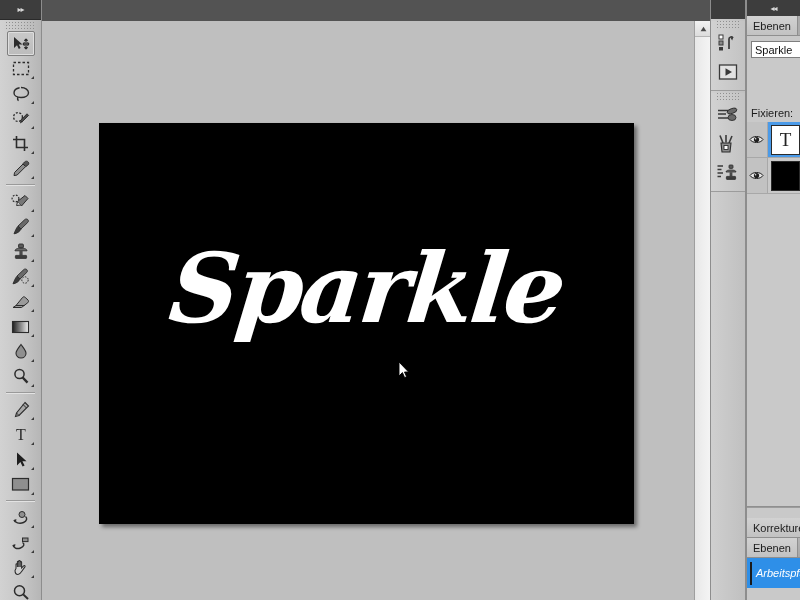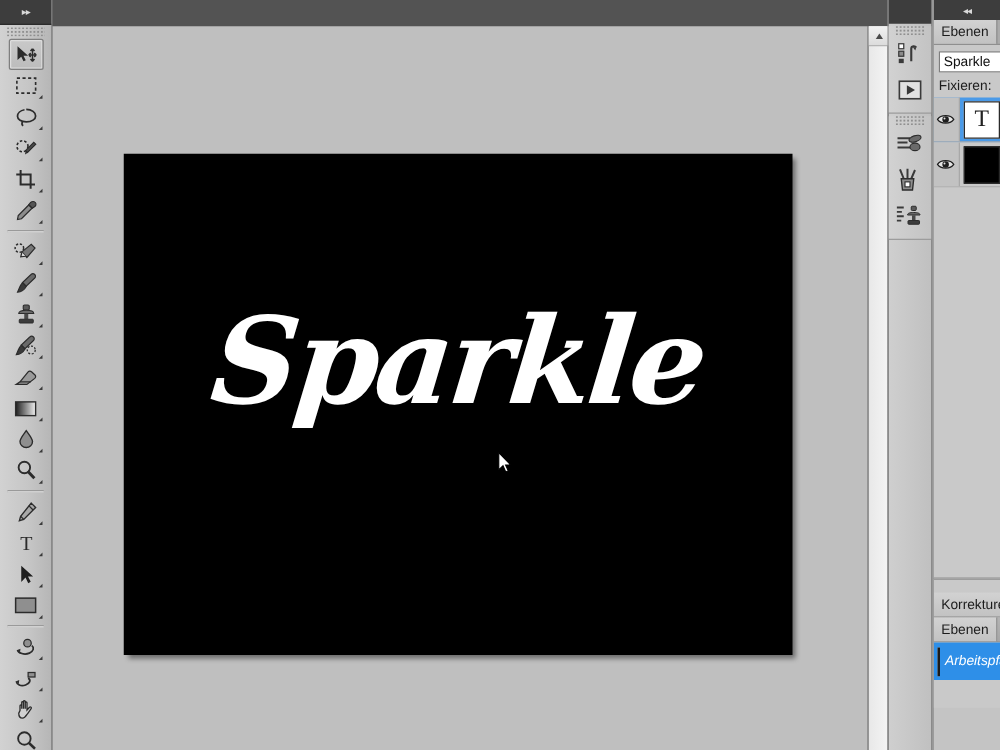--- a/index.html
+++ b/index.html
@@ -240,20 +240,21 @@
     box-sizing: border-box;
     white-space: nowrap;
     width: 60px;
   }
   .lock-row {
     padding: 2px 4px 3px 4px;
     font-size: 11px;
     color: #1c1c1c;
     display: flex; align-items: center; gap: 4px;
     white-space: nowrap;
+    margin-top: 44px;
   }
   .layer-list { background: #c9c9c9; }
   .layer-row {
     display: flex;
     align-items: center;
     height: 36px;
     border-bottom: 1px solid #a8a8a8;
     background: #c9c9c9;
     box-sizing: border-box;
   }

